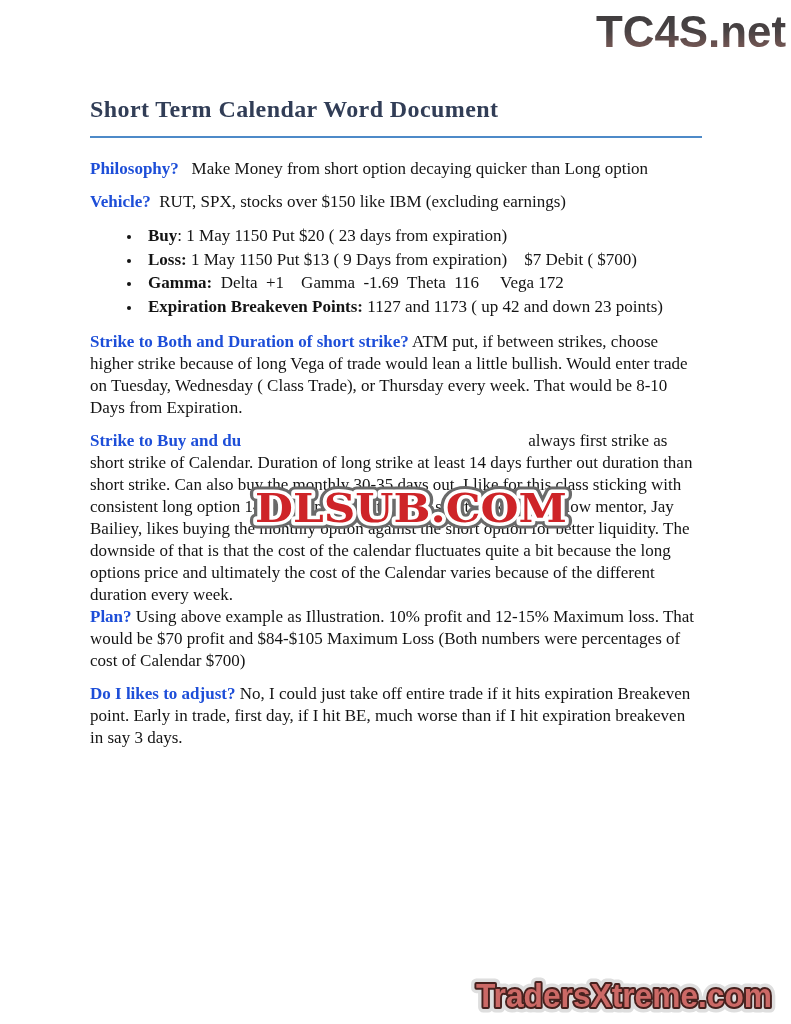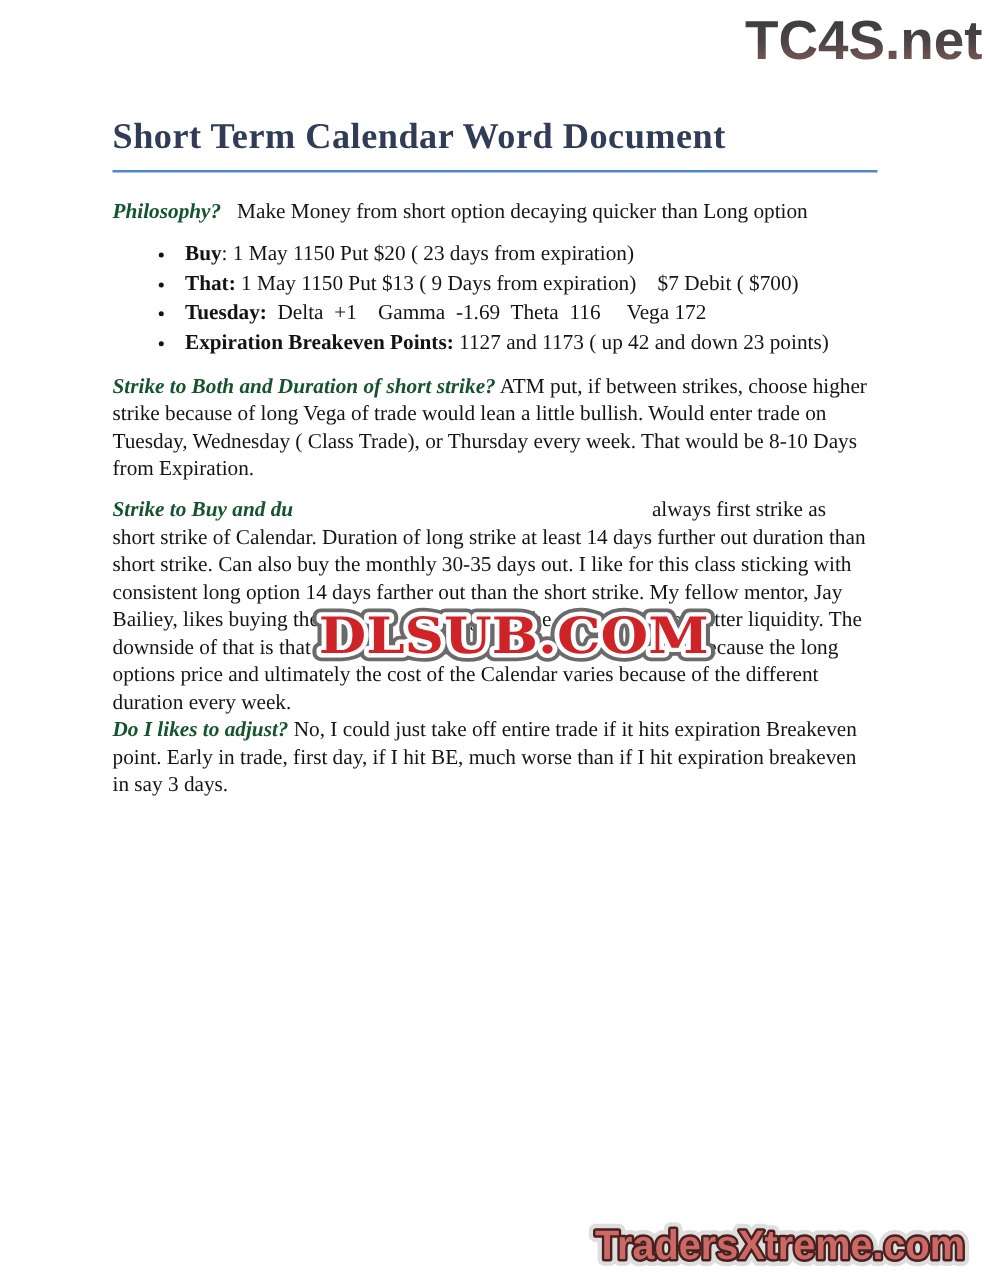--- a/index.html
+++ b/index.html
@@ -11,28 +11,28 @@
   }
   .page{position:absolute;inset:0;background:#ffffff;}
 
   
   .tc4s{position:absolute;top:5px;right:2px;width:195px;height:52px;}
 
   
   .doc{position:absolute;left:90px;top:92px;width:612px;font-size:17px;line-height:22px;}
 
   .doc-title{
-    font-size:29px;line-height:34px;font-weight:bold;color:#313D56;
+    font-size:24px;line-height:34px;font-weight:bold;color:#313D56;
     letter-spacing:.4px;
     border-bottom:2px solid #4E8AC8;
     padding-bottom:10px;margin:0 0 20px 0;
   }
 
   p.para{margin:0 0 11px 0;}
-  .h-blue{color:#14532d;font-weight:bold;font-style:italic;}
+  .h-blue{color:#1d4ed8;font-weight:bold;}
   .sec-text{white-space:pre-wrap;}
 
   ul.example-list{margin:1px 0 13px 0;padding:0 0 0 52px;list-style:disc;}
   ul.example-list li{padding-left:6px;line-height:23.5px;}
   ul.example-list li::marker{color:#141414;font-size:15px;}
   .b{font-weight:bold;text-align:right;}
 
   .gap-spacer{display:inline-block;width:287px;height:1px;}
   .line1{white-space:nowrap;}
 
@@ -55,37 +55,39 @@
     </defs>
     <text x="2" y="42" font-family="Liberation Sans, sans-serif" font-weight="bold" font-size="44" fill="url(#tcgrad)" textLength="190" lengthAdjust="spacingAndGlyphs">TC4S.net</text>
   </svg>
 
   <div class="doc">
 
     <h1 class="doc-title">Short Term Calendar Word Document</h1>
 
     <p class="para"><span class="h-blue">Philosophy?</span><span class="sec-text">   Make Money from short option decaying quicker than Long option</span></p>
 
+    <p class="para"><span class="h-blue">Vehicle?</span><span class="sec-text">  RUT, SPX, stocks over $150 like IBM (excluding earnings)</span></p>
 
 
 
     <ul class="example-list">
       <li><span class="b">Buy</span><span class="sec-text">: 1 May 1150 Put $20 ( 23 days from expiration)</span></li>
-      <li><span class="b">That:</span><span class="sec-text"> 1 May 1150 Put $13 ( 9 Days from expiration)    $7 Debit ( $700)</span></li>
-      <li><span class="b">Tuesday:</span><span class="sec-text">  Delta  +1    Gamma  -1.69  Theta  116     Vega 172</span></li>
+      <li><span class="b">Loss:</span><span class="sec-text"> 1 May 1150 Put $13 ( 9 Days from expiration)    $7 Debit ( $700)</span></li>
+      <li><span class="b">Gamma:</span><span class="sec-text">  Delta  +1    Gamma  -1.69  Theta  116     Vega 172</span></li>
       <li><span class="b">Expiration Breakeven Points:</span><span class="sec-text"> 1127 and 1173 ( up 42 and down 23 points)</span></li>
     </ul>
 
     <p class="para"><span class="h-blue">Strike to Both and Duration of short strike?</span><span class="sec-text"> ATM put, if between strikes, choose higher strike because of long Vega of trade would lean a little bullish. Would enter trade on Tuesday, Wednesday ( Class Trade), or Thursday every week. That would be 8-10 Days from Expiration.</span></p>
 
     <div class="para">
       <div class="line1"><span class="h-blue">Strike to Buy and du</span><span class="gap-spacer"></span><span>always first strike as</span></div>
       <div>short strike of Calendar. Duration of long strike at least 14 days further out duration than short strike. Can also buy the monthly 30-35 days out. I like for this class sticking with consistent long option 14 days farther out than the short strike. My fellow mentor, Jay Bailiey, likes buying the monthly option against the short option for better liquidity. The downside of that is that the cost of the calendar fluctuates quite a bit because the long options price and ultimately the cost of the Calendar varies because of the different duration every week.</div>
     </div>
 
+    <p class="para"><span class="h-blue">Plan?</span><span class="sec-text"> Using above example as Illustration. 10% profit and 12-15% Maximum loss. That would be $70 profit and $84-$105 Maximum Loss (Both numbers were percentages of cost of Calendar $700)</span></p>
 
 
     <p class="para"><span class="h-blue">Do I likes to adjust?</span><span class="sec-text"> No, I could just take off entire trade if it hits expiration Breakeven point. Early in trade, first day, if I hit BE, much worse than if I hit expiration breakeven in say 3 days.</span></p>
 
   </div>
 
   <svg class="dlsub" viewBox="0 0 330 60">
     <text x="165" y="44" text-anchor="middle" font-family="DejaVu Serif, serif" font-weight="bold" font-size="40" fill="none" stroke="#6A6A6A" stroke-width="13" stroke-linejoin="round" textLength="312" lengthAdjust="spacingAndGlyphs">DLSUB.COM</text>
     <text x="165" y="44" text-anchor="middle" font-family="DejaVu Serif, serif" font-weight="bold" font-size="40" fill="#CE2428" stroke="#FFFFFF" stroke-width="7" stroke-linejoin="round" paint-order="stroke" textLength="312" lengthAdjust="spacingAndGlyphs">DLSUB.COM</text>
   </svg>

